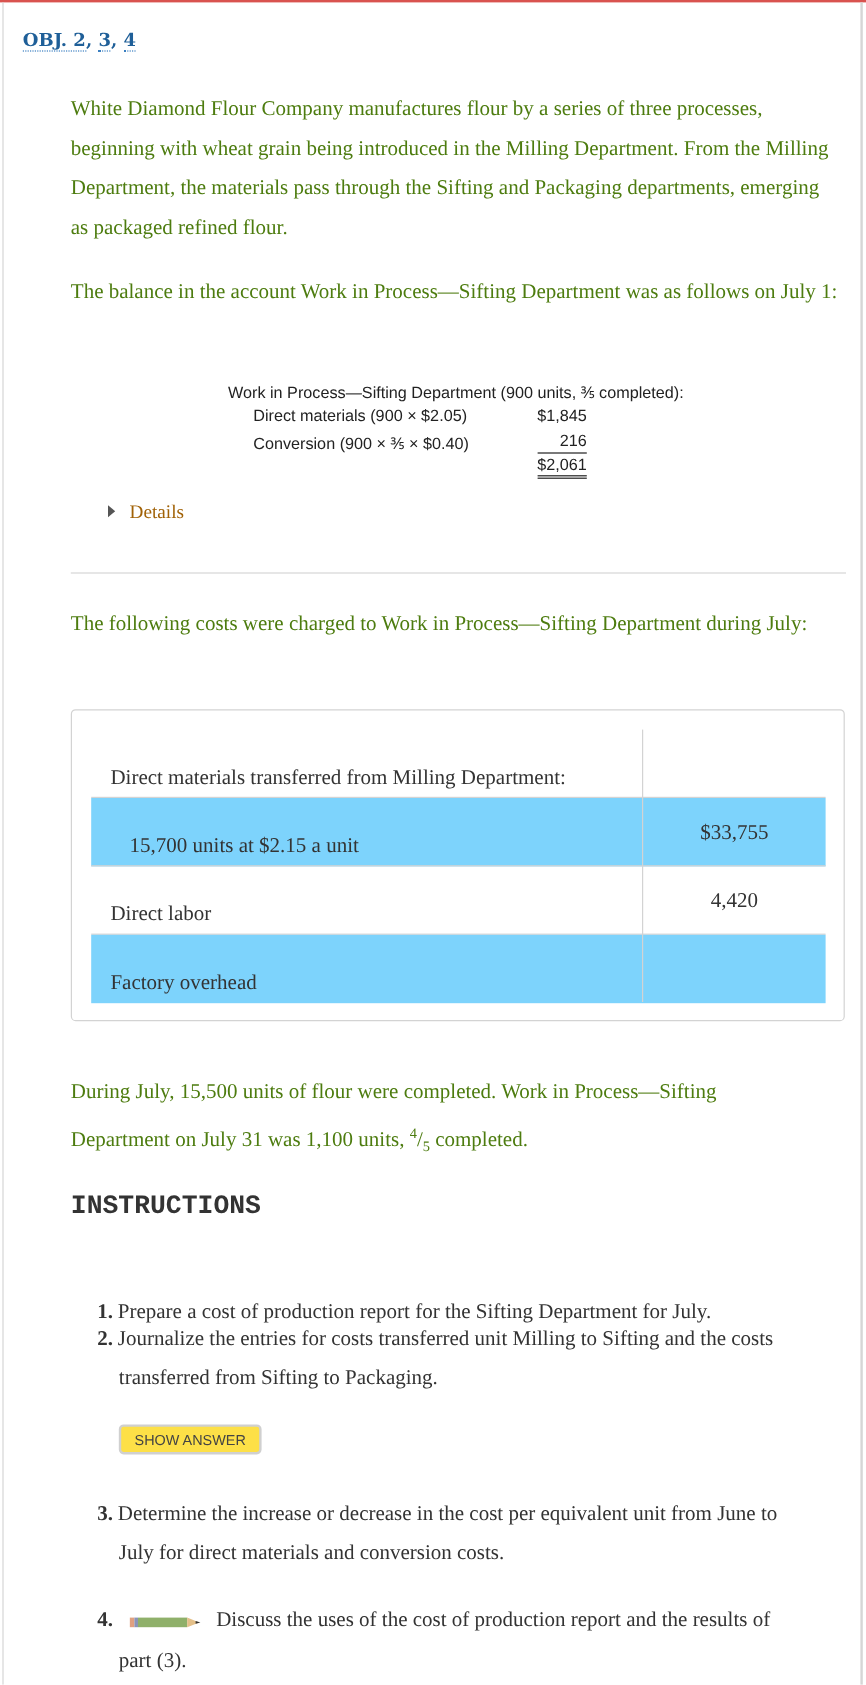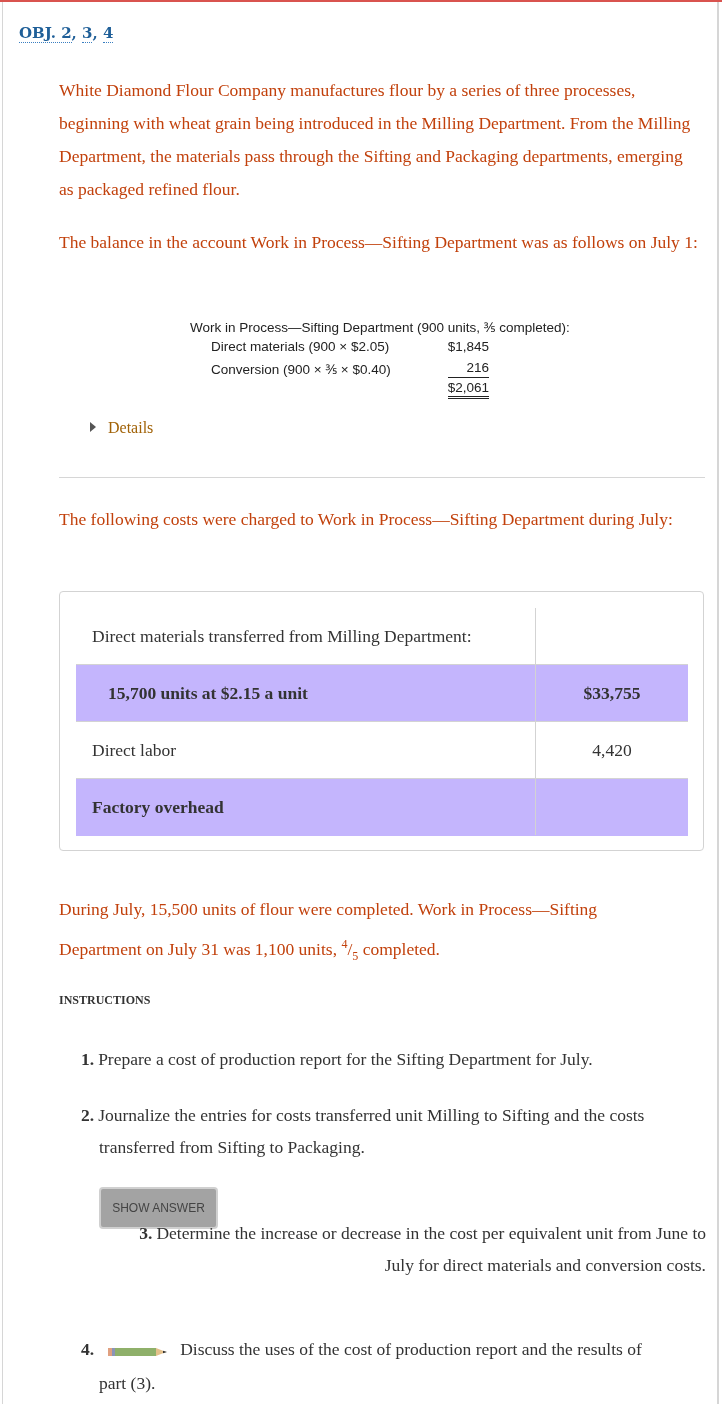--- a/index.html
+++ b/index.html
@@ -3,39 +3,39 @@
 <meta charset="utf-8">
 <style>
   html, body { margin: 0; padding: 0; background: #fff; }
   body { width: 722px; height: 1404px; overflow: hidden; position: relative;
          font-family: "DejaVu Serif", "Liberation Serif", serif; color: #333; }
   .topbar { position: absolute; left: 0; top: 0; width: 722px; height: 2px; background: #d9534f; }
   .frame { position: absolute; left: 2px; top: 2px; width: 717px; height: 1402px;
            border-left: 1px solid #d6d6d6; border-right: 2px solid #d6d6d6; box-sizing: border-box; }
   .obj { position: absolute; left: 19px; top: 24px; font-size: 15px; font-weight: bold; color: #1f5f98; }
   .obj span { border-bottom: 1px dotted #3a7fc1; }
-  .p { position: absolute; left: 59px; width: 640px; font-size: 16px; line-height: 32px; color: #c2410c; }
+  .p { position: absolute; left: 59px; width: 640px; font-size: 16px; line-height: 32px; color: #4d7c0f; }
   .p .t { font-family: "Liberation Serif", serif; font-size: 17.5px; }
   .wip { position: absolute; font-family: "Liberation Sans", sans-serif; font-size: 13.5px; color: #222; }
   .num { position: absolute; font-family: "Liberation Sans", sans-serif; font-size: 13.5px; color: #222; text-align: right; width: 60px; }
   .details { position: absolute; left: 90px; top: 419px; font-size: 16px; color: #a16207; font-family: "Liberation Serif", serif; }
   .details .tri { display: inline-block; width: 0; height: 0; border-top: 5px solid transparent; border-bottom: 5px solid transparent; border-left: 6px solid #555; margin-right: 12px; vertical-align: 1px; }
   .hr { position: absolute; left: 59px; top: 477px; width: 646px; height: 1px; background: #d6d6d6; }
   .tablebox { position: absolute; left: 59px; top: 591px; width: 645px; height: 260px; border: 1px solid #d3d3d3; border-radius: 4px; box-sizing: border-box; }
   .trow { position: absolute; left: 16px; width: 612px; height: 57px; }
-  .trow.shade { background: #c4b5fd; font-weight: bold; }
-  .trow .lab { position: absolute; left: 16px; top: 0; line-height: 57px; font-family: "Liberation Serif", serif; font-size: 17.5px; color: #333; }
+  .trow.shade { background: #7dd3fc; }
+  .trow .lab { position: absolute; left: 16px; top: 11px; line-height: 57px; font-family: "Liberation Serif", serif; font-size: 17.5px; color: #333; }
   .trow .val { position: absolute; left: 460px; width: 152px; text-align: center; top: 0; line-height: 57px; font-family: "Liberation Serif", serif; font-size: 17.5px; color: #333; }
   .vline { position: absolute; left: 475px; top: 16px; width: 1px; height: 227px; background: #d3d3d3; }
   .hline { position: absolute; left: 16px; width: 612px; height: 1px; background: #d3d3d3; }
-  .instr { position: absolute; left: 59px; top: 993px; font-family: Liberation Serif, serif; font-weight: bold; font-size: 12px; color: #333; }
+  .instr { position: absolute; left: 59px; top: 993px; font-family: Liberation Mono, monospace; font-weight: bold; font-size: 22px; color: #333; }
   .item { position: absolute; left: 81px; width: 625px; font-family: "Liberation Serif", serif; font-size: 17.5px; line-height: 32px; color: #333; }
   .item b { margin-right: 4px; }
   .item .indent { display: block; padding-left: 18px; }
-  .showbtn { position: absolute; left: 99px; top: 1187px; width: 119px; height: 42px; border: 2px solid #d0d0d0; border-radius: 4px; box-sizing: border-box; background: #a3a3a3;
+  .showbtn { position: absolute; left: 99px; top: 1187px; width: 119px; height: 25px; border: 2px solid #d0d0d0; border-radius: 4px; box-sizing: border-box; background: #fde047;
              font-family: "Liberation Sans", sans-serif; font-size: 12px; color: #444; text-align: center; line-height: 21px; cursor: pointer; }
   .pencil { display: inline-block; vertical-align: middle; margin: 0 12px 0 10px; }
 </style>
 </head>
 <body>
 
 <div class="topbar"></div>
 <div class="frame"></div>
 
 <div class="obj">
@@ -83,29 +83,29 @@
   <div class="vline"></div>
 </div>
 
 <div class="p" style="top:892px;line-height:34px;">
   <span class="t">During July, 15,500 units of flour were completed. Work in Process—Sifting</span><br>
   <span class="t">Department on July 31 was 1,100 units, </span><span class="t"><sup style="font-size:12px;">4</sup>/<sub style="font-size:12px;">5</sub></span><span class="t"> completed.</span>
 </div>
 
 <div class="instr">INSTRUCTIONS</div>
 
-<div class="item" style="top:1043px;">
+<div class="item" style="top:1076px;">
   <b>1.</b><span>Prepare a cost of production report for the Sifting Department for July.</span>
 </div>
 <div class="item" style="top:1099px;">
   <b>2.</b><span>Journalize the entries for costs transferred unit Milling to Sifting and the costs</span>
   <span class="indent">transferred from Sifting to Packaging.</span>
 </div>
 <button class="showbtn">SHOW ANSWER</button>
-<div class="item" style="top:1217px;text-align:right;">
+<div class="item" style="top:1245px;">
   <b>3.</b><span>Determine the increase or decrease in the cost per equivalent unit from June to</span>
   <span class="indent">July for direct materials and conversion costs.</span>
 </div>
 <div class="item" style="top:1333px;">
   <b>4.</b><span class="pencil"><svg width="60" height="10" viewBox="0 0 60 10">
         <rect x="0" y="1" width="4" height="8" fill="#e0a080"></rect>
         <rect x="4" y="1" width="3" height="8" fill="#8a94b8"></rect>
         <rect x="7" y="1" width="41" height="8" fill="#8fb06a"></rect>
         <polygon points="48,1 58,5 48,9" fill="#e4c08a"></polygon>
         <polygon points="55,3.8 59,5 55,6.2" fill="#333"></polygon>

